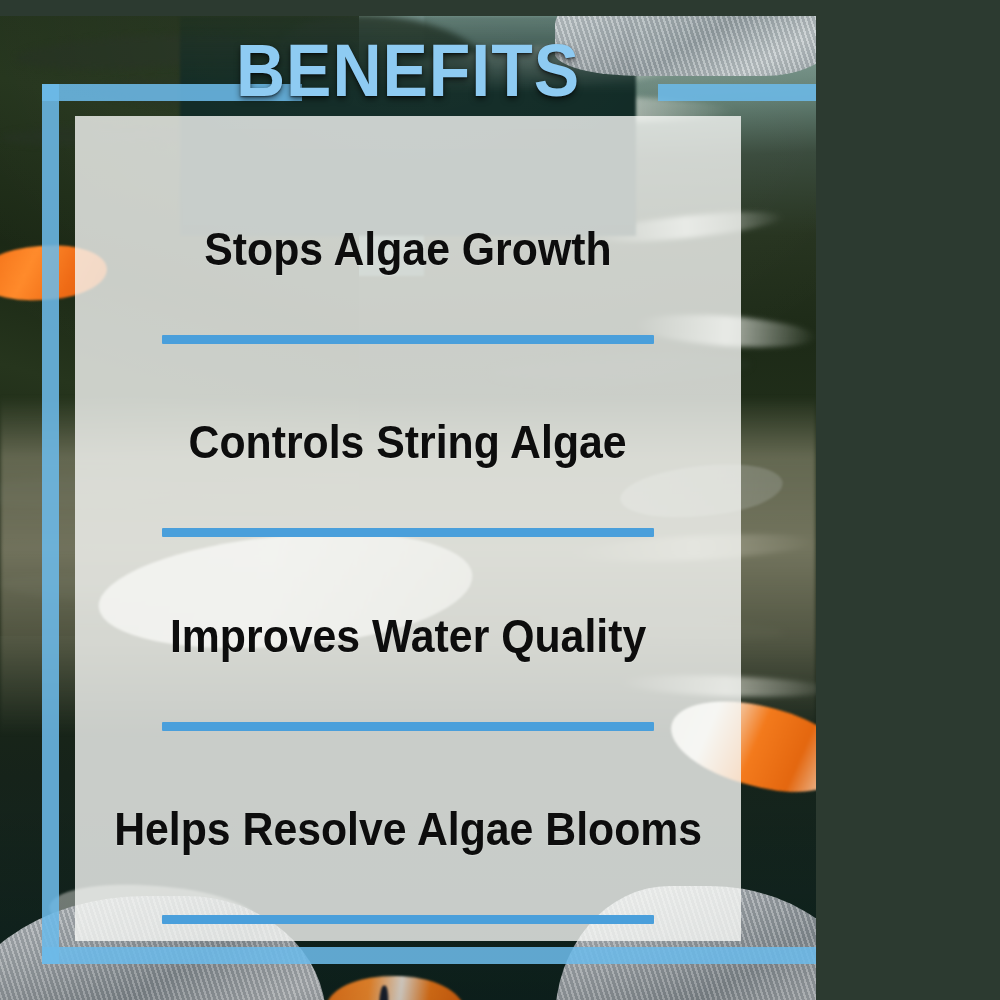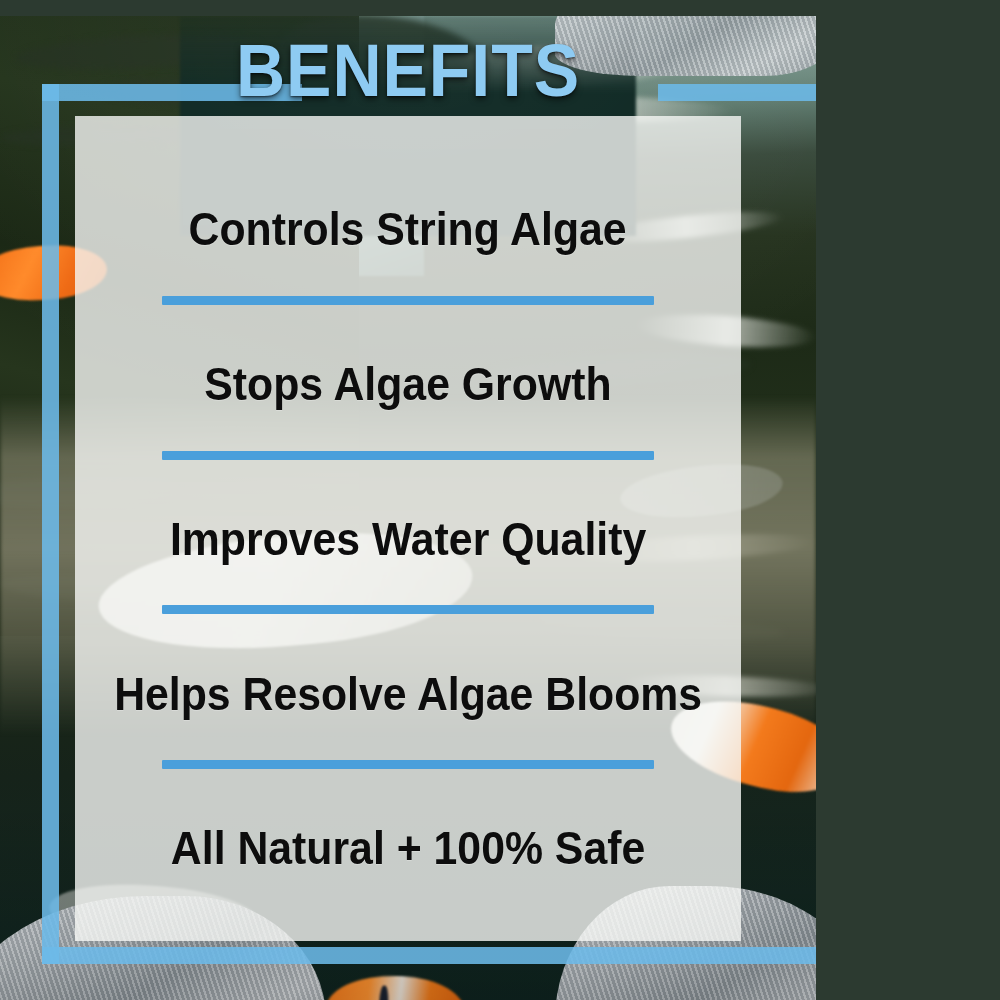--- a/index.html
+++ b/index.html
@@ -266,39 +266,35 @@
   <div class="frame-bar bar-top-right"></div>
   <div class="frame-bar bar-left"></div>
   <div class="frame-bar bar-right"></div>
   <div class="frame-bar bar-bottom"></div>
 
   <div class="title">BENEFITS</div>
 
   <div class="list">
 
     <div class="row">
+      <div class="row-text">Stops Algae Growth</div>
+      <div class="divider"></div>
+    </div>
+
+    <div class="row">
       <div class="row-text">Controls String Algae</div>
-      <div class="divider"></div>
-    </div>
-
-    <div class="row">
-      <div class="row-text">Stops Algae Growth</div>
       <div class="divider"></div>
     </div>
 
     <div class="row">
       <div class="row-text">Improves Water Quality</div>
       <div class="divider"></div>
     </div>
 
     <div class="row">
       <div class="row-text">Helps Resolve Algae Blooms</div>
       <div class="divider"></div>
     </div>
 
 
-    <div class="row no-divider">
-      <div class="row-text">All Natural + 100% Safe</div>
-
-    </div>
 
   </div>
 </div>
 
 </body></html>

